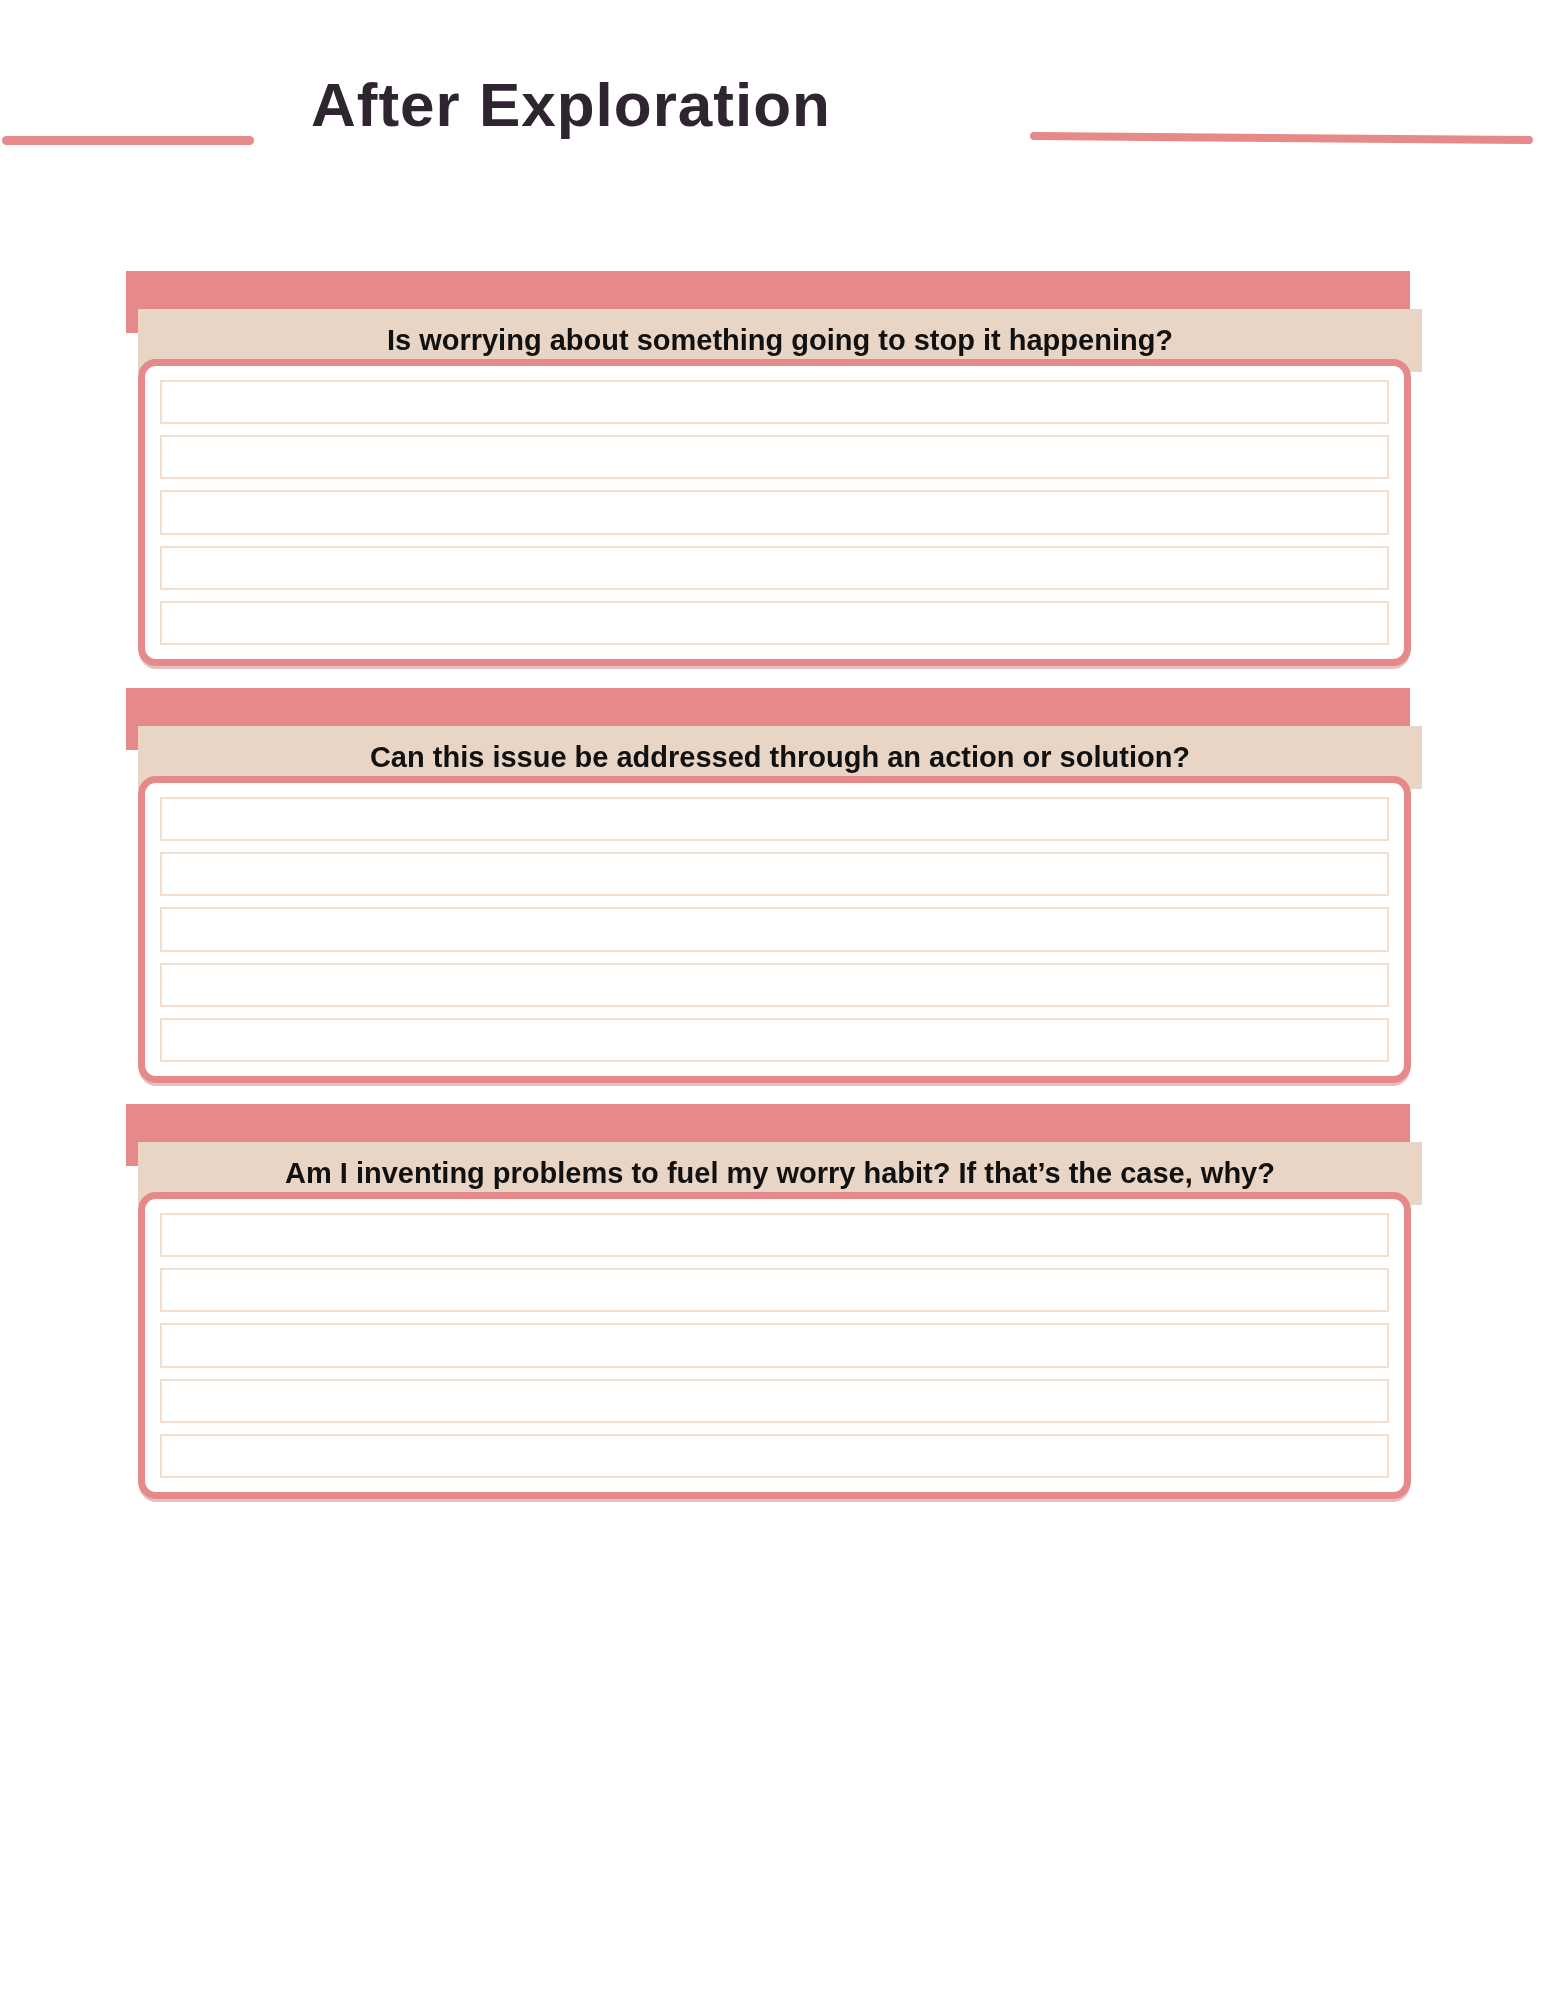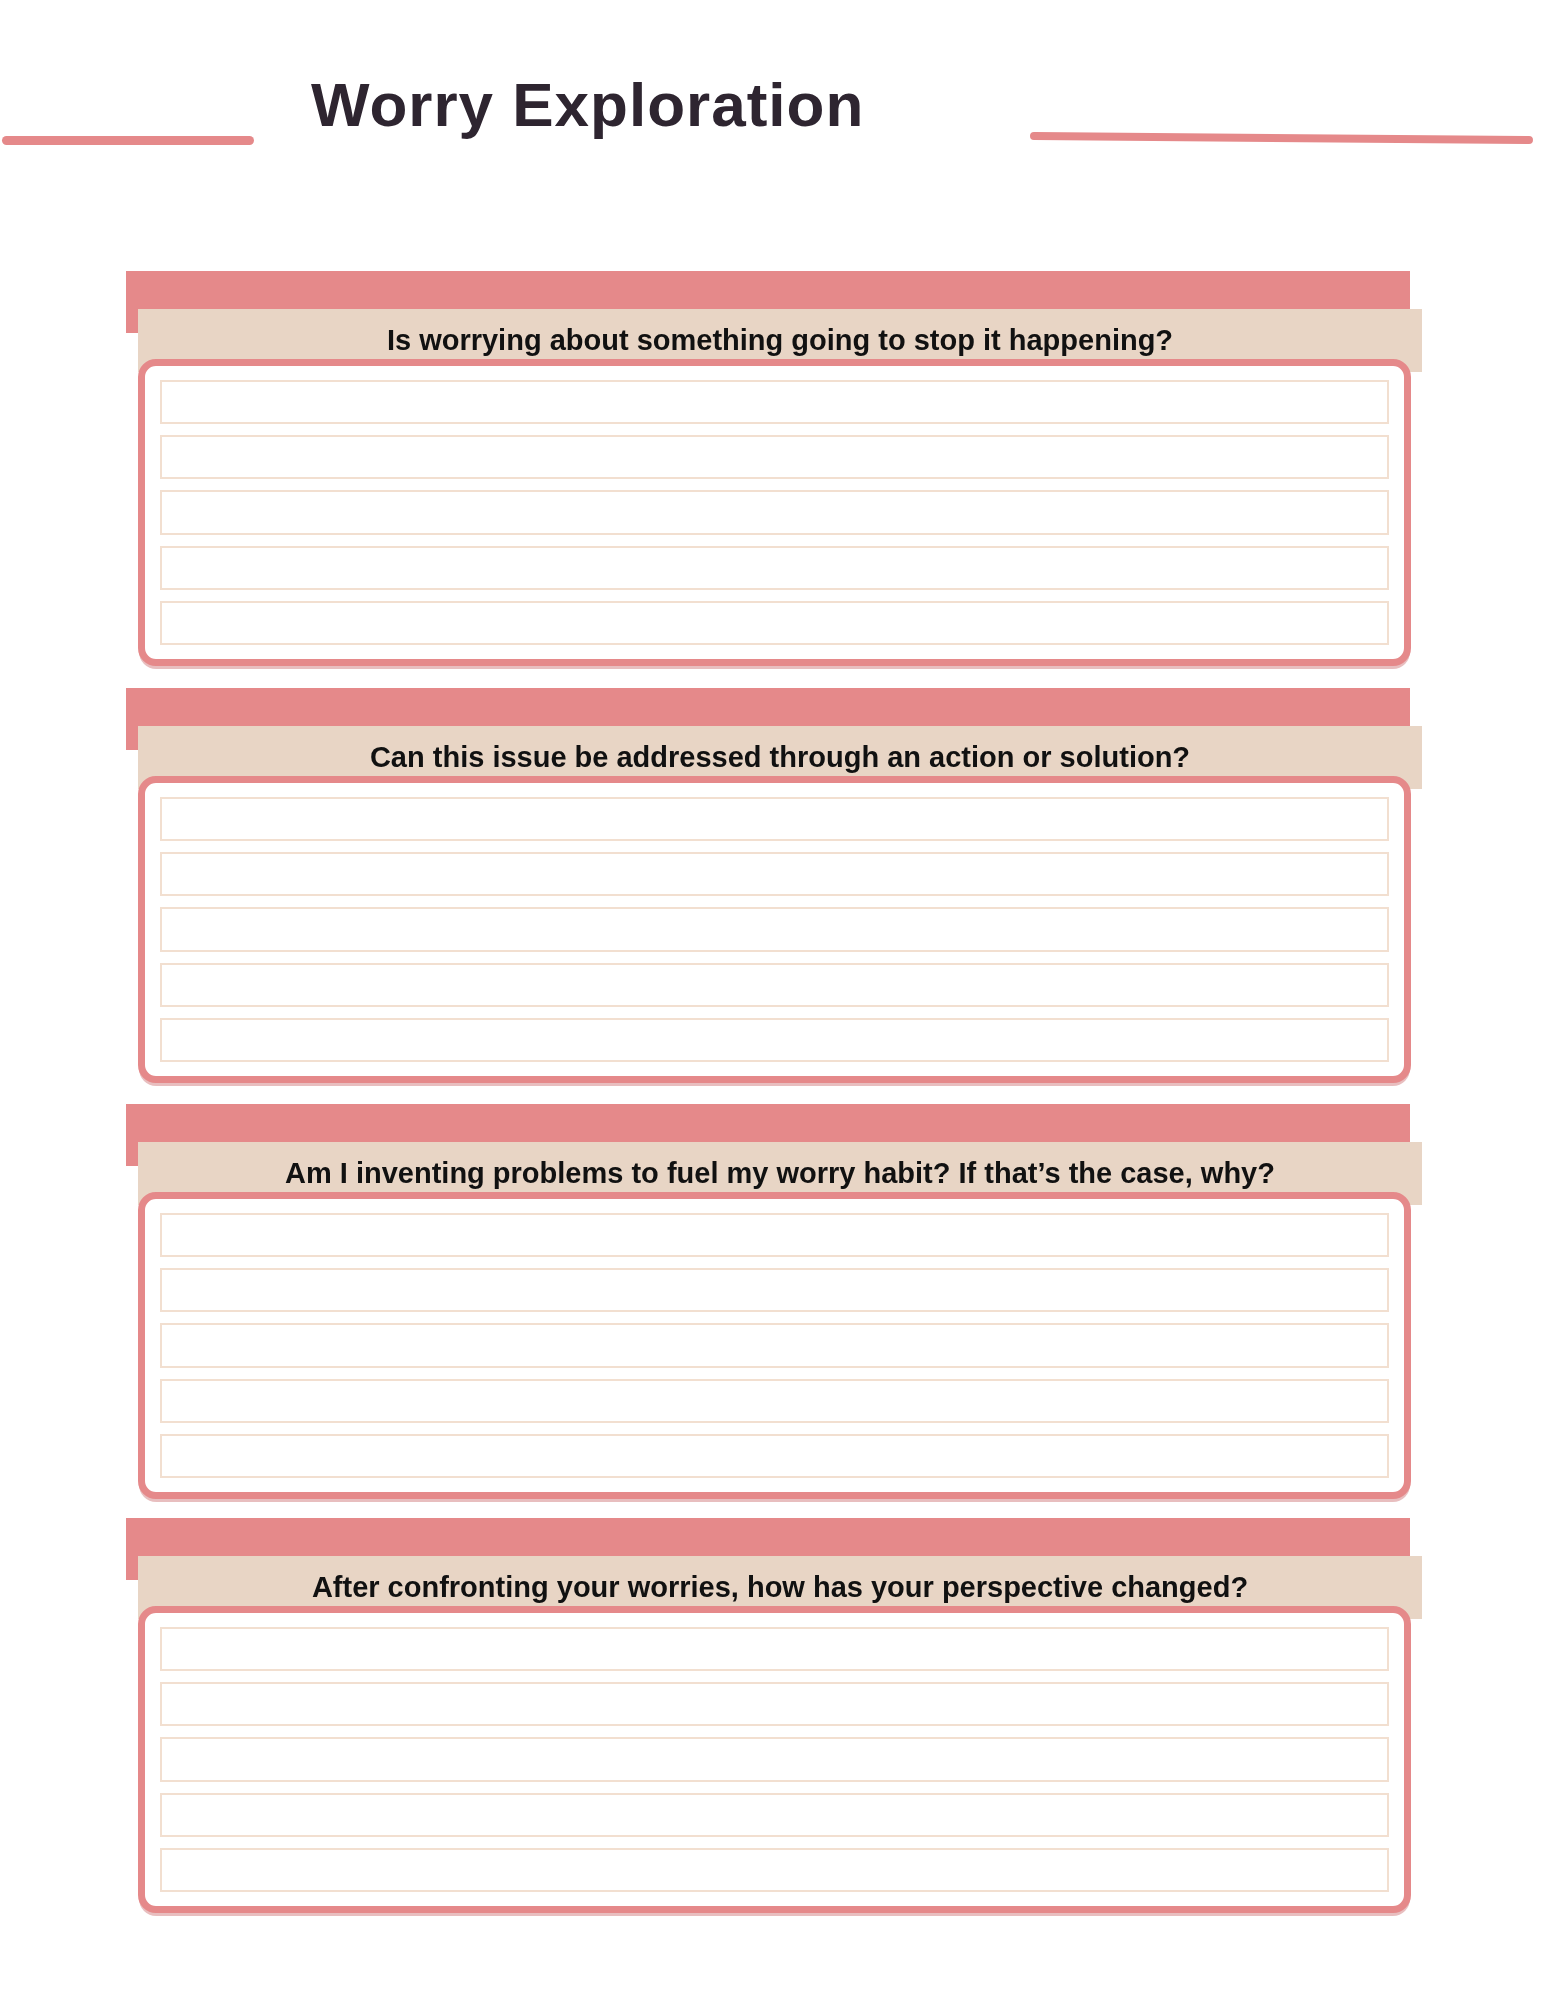--- a/index.html
+++ b/index.html
@@ -75,21 +75,21 @@
     background:#ffffff;
     border:2px solid var(--line-border);
   }
 </style>
 </head>
 <body>
 
 <div class="page">
 
   <div class="title-line-left"></div>
-  <h1 class="page-title">Worry Exploration</h1>
+  <h1 class="page-title">After Exploration</h1>
   <div class="title-line-right"></div>
 
   <section class="section s1">
     <div class="header-backdrop"></div>
     <div class="header-bar">
       <span class="question-label">Is worrying about something going to stop it happening?</span>
     </div>
     <div class="answer-box">
       <div class="answer-line"></div>
       <div class="answer-line"></div>
@@ -120,27 +120,14 @@
     </div>
     <div class="answer-box">
       <div class="answer-line"></div>
       <div class="answer-line"></div>
       <div class="answer-line"></div>
       <div class="answer-line"></div>
       <div class="answer-line"></div>
     </div>
   </section>
 
-  <section class="section s4">
-    <div class="header-backdrop"></div>
-    <div class="header-bar">
-      <span class="question-label">After confronting your worries, how has your perspective changed?</span>
-    </div>
-    <div class="answer-box">
-      <div class="answer-line"></div>
-      <div class="answer-line"></div>
-      <div class="answer-line"></div>
-      <div class="answer-line"></div>
-      <div class="answer-line"></div>
-    </div>
-  </section>
 
 </div>
 
 </body></html>

